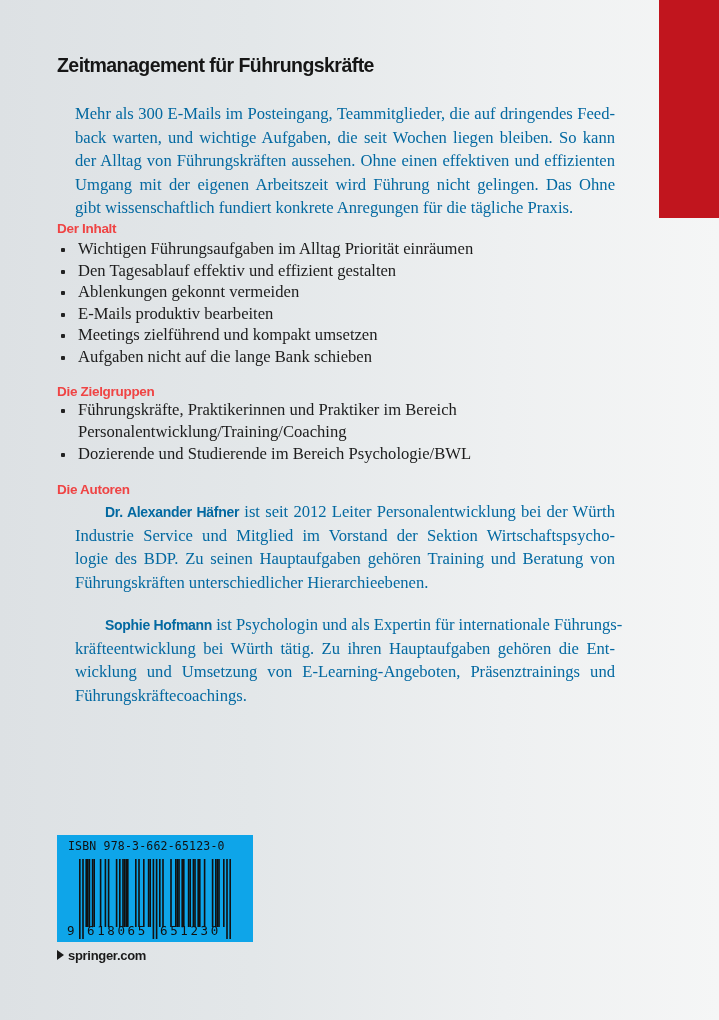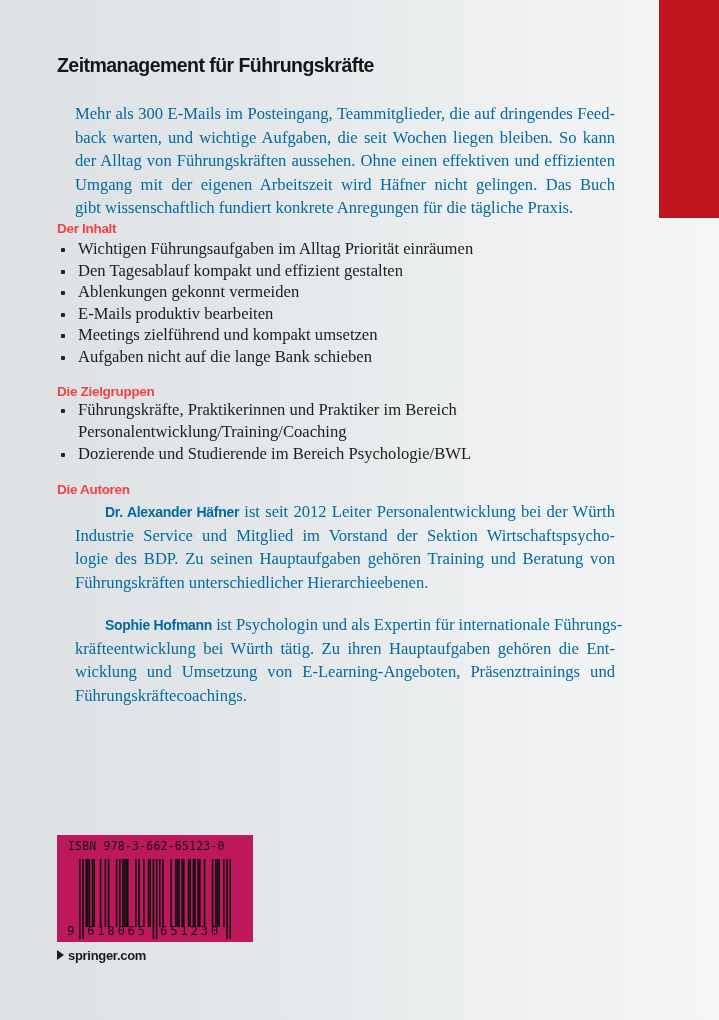--- a/index.html
+++ b/index.html
@@ -31,21 +31,21 @@
     position: absolute; left: 4px; top: 9px; width: 4px; height: 4px; background: #222; border-radius: 1px;
   }
   .bullet-text {
     position: absolute; left: 21px; top: 0;
     font-family: Liberation Serif, serif; font-size: 16.6px; line-height: 20px; white-space: nowrap; color: #1c1c1c;
   }
   .bold-name {
     font-family: "Liberation Sans", sans-serif; font-weight: bold; font-size: 14px; letter-spacing: -0.3px; padding-left: 30px;
   }
   .barcode-box {
-    position: absolute; left: 57px; top: 835px; width: 196px; height: 107px; background: #be185d;
+    position: absolute; left: 57px; top: 835px; width: 196px; height: 107px; background: #0ea5e9;
   }
   .isbn-text {
     position: absolute; left: 11px; top: 4px;
     font-family: "DejaVu Sans Mono", monospace; font-size: 11.5px; letter-spacing: 0.2px; color: #111; white-space: nowrap;
   }
   .bars { position: absolute; left: 0; top: 0; width: 196px; height: 107px; }
   .digits {
     position: absolute; top: 88px;
     font-family: "DejaVu Sans Mono", monospace; font-size: 12.5px; color: #111; white-space: nowrap;
   }
@@ -64,33 +64,33 @@
 <body>
 
 <div class="red-bar"></div>
 
 <h1 class="title" style="margin:0">Zeitmanagement für Führungskräfte</h1>
 
 <div>
   <div class="line" style="top:104px">Mehr als 300 E-Mails im Posteingang, Teammitglieder, die auf dringendes Feed-</div>
   <div class="line" style="top:127.5px">back warten, und wichtige Aufgaben, die seit Wochen liegen bleiben. So kann</div>
   <div class="line" style="top:151px">der Alltag von Führungskräften aussehen. Ohne einen effektiven und effizienten</div>
-  <div class="line" style="top:174.5px">Umgang mit der eigenen Arbeitszeit wird Häfner nicht gelingen. Das Buch</div>
+  <div class="line" style="top:174.5px">Umgang mit der eigenen Arbeitszeit wird Führung nicht gelingen. Das Ohne</div>
   <div class="line last" style="top:198px">gibt wissenschaftlich fundiert konkrete Anregungen für die tägliche Praxis.</div>
 </div>
 
 <div class="heading" style="top:220px">Der Inhalt</div>
 <div>
   <div class="bullet-item" style="top:239px">
       <span class="bullet"></span>
       <span class="bullet-text">Wichtigen Führungsaufgaben im Alltag Priorität einräumen</span>
     </div>
   <div class="bullet-item" style="top:260.5px">
       <span class="bullet"></span>
-      <span class="bullet-text">Den Tagesablauf kompakt und effizient gestalten</span>
+      <span class="bullet-text">Den Tagesablauf effektiv und effizient gestalten</span>
     </div>
   <div class="bullet-item" style="top:282px">
       <span class="bullet"></span>
       <span class="bullet-text">Ablenkungen gekonnt vermeiden</span>
     </div>
   <div class="bullet-item" style="top:303.5px">
       <span class="bullet"></span>
       <span class="bullet-text">E-Mails produktiv bearbeiten</span>
     </div>
   <div class="bullet-item" style="top:325px">

